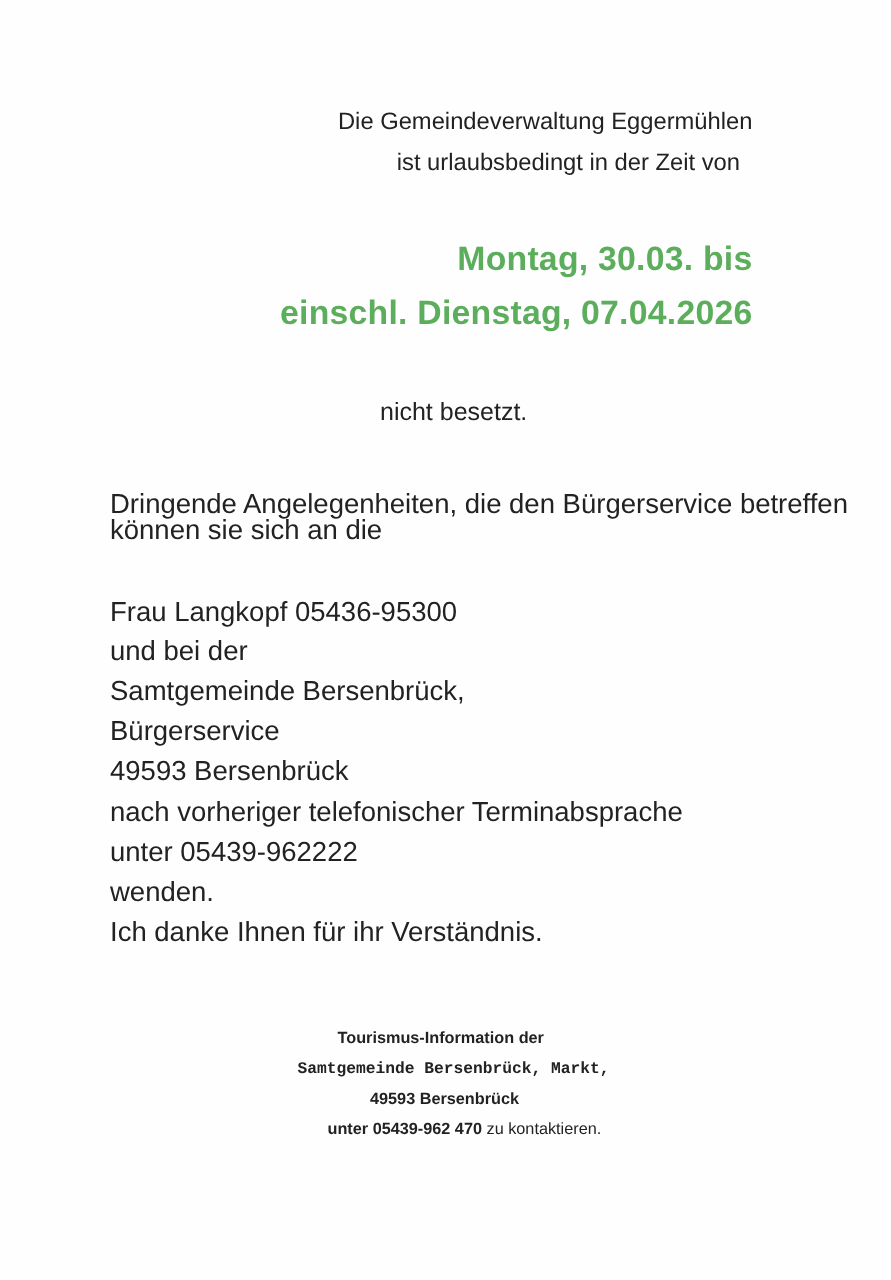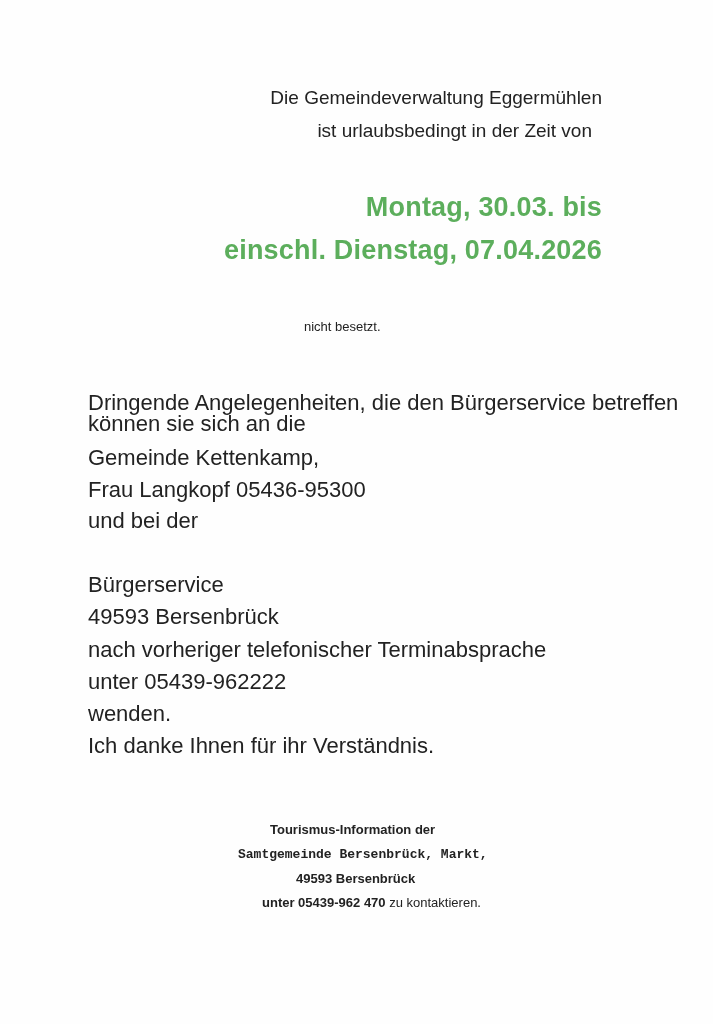--- a/index.html
+++ b/index.html
@@ -34,21 +34,21 @@
       font-size: 19px;
       color: #222;
     }
     .date {
       font-size: 27px;
       font-weight: bold;
       color: #5cae5c;
       letter-spacing: 0.2px;
     }
     .status {
-      font-size: 13px;
+      font-size: 20px;
       color: #222;
     }
     .body-text {
       left: 88px;
       font-size: 22px;
       color: #222;
     }
     .small {
       font-size: 13px;
       color: #222;
@@ -68,23 +68,23 @@
   <div class="line center intro" style="top:88px;">Die Gemeindeverwaltung Eggermühlen</div>
   <div class="line center intro" style="top:121px; left:-10px;">ist urlaubsbedingt in der Zeit von</div>
 
   <div class="line center date" style="top:194px;">Montag, 30.03. bis</div>
   <div class="line center date" style="top:237px;">einschl. Dienstag, 07.04.2026</div>
 
   <div class="line status" style="top:320px; left:304px;">nicht besetzt.</div>
 
   <div class="line body-text" style="top:392px;">Dringende Angelegenheiten, die den Bürgerservice betreffen</div>
   <div class="line body-text" style="top:413px;">können sie sich an die</div>
-  <div class="line body-text" style="top:447px;">Gemeinde Kettenkamp,</div>
   <div class="line body-text" style="top:479px;">Frau Langkopf 05436-95300</div>
   <div class="line body-text" style="top:510px;">und bei der</div>
+  <div class="line body-text" style="top:542px;">Samtgemeinde Bersenbrück,</div>
   <div class="line body-text" style="top:574px;">Bürgerservice</div>
   <div class="line body-text" style="top:606px;">49593 Bersenbrück</div>
   <div class="line body-text" style="top:639px;">nach vorheriger telefonischer Terminabsprache</div>
   <div class="line body-text" style="top:671px;">unter 05439-962222</div>
   <div class="line body-text" style="top:703px;">wenden.</div>
   <div class="line body-text" style="top:735px;">Ich danke Ihnen für ihr Verständnis.</div>
 
   <div class="line small bold" style="top:823px; left:270px;">Tourismus-Information der</div>
   <div class="line small bold" style="top:848px; left:238px;font-family:Liberation Mono, monospace;">Samtgemeinde Bersenbrück, Markt,</div>
   <div class="line small bold" style="top:872px; left:296px;">49593 Bersenbrück</div>

